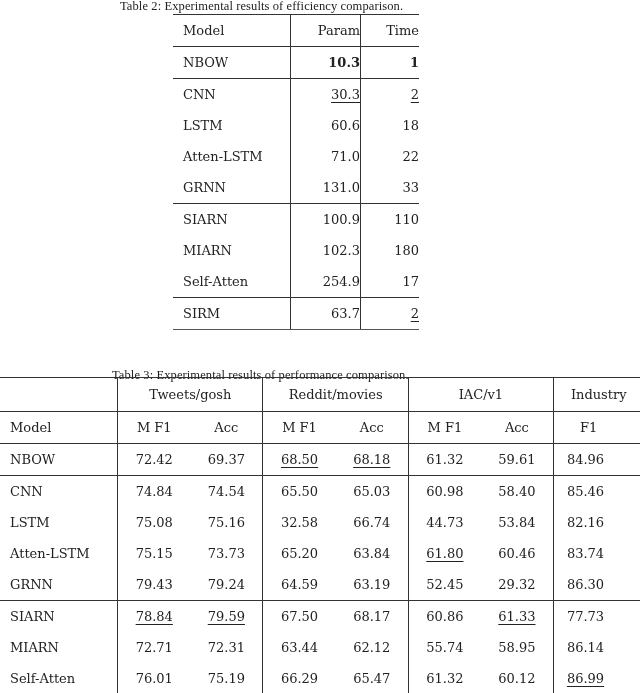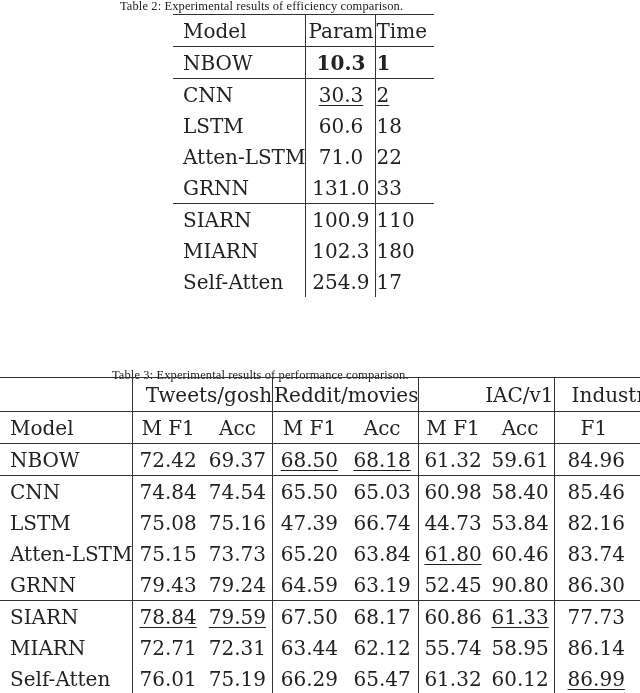--- a/index.html
+++ b/index.html
@@ -9,40 +9,40 @@
     color: #222;
   }
   .caption {
     position: absolute; font-size: 12.5px; white-space: nowrap;
     font-family: "Liberation Serif", "DejaVu Serif", serif;
     letter-spacing: 0.1px;
   }
   #cap2 { left: 120px; top: -1px; }
   #cap3 { left: 112px; top: 368px; }
 
-  table { border-collapse: collapse; position: absolute; font-size: 20px; }
+  table { border-collapse: collapse; position: absolute; font-size: 13px; }
   td { padding: 0; height: 31px; vertical-align: middle; white-space: nowrap; }
 
   
   #t2 { left: 173px; top: 14px; }
   #t2 td { height: 31px; }
   #t2 td.model { width: 107px; padding-left: 10px; text-align: left; }
-  #t2 td.param { width: 69px; text-align: center; border-left: 1.3px solid #333; }
-  #t2 td.time  { width: 58px; text-align: left; border-left: 1.3px solid #333; }
+  #t2 td.param { width: 69px; text-align: right; border-left: 1.3px solid #333; }
+  #t2 td.time  { width: 58px; text-align: right; border-left: 1.3px solid #333; }
   #t2 tr.head td { border-top: 1.3px solid #333; border-bottom: 1.3px solid #333; }
   #t2 tr.sep td { border-top: 1.3px solid #333; }
   #t2 tr.last td { border-bottom: 1.5px solid #555; }
 
   
   #t3 { left: 0px; top: 377px; width: 660px; }
   #t3 td { height: 31px; text-align: center; }
   #t3 td.model { width: 108px; padding-left: 10px; text-align: left; }
   #t3 td.vl { border-left: 1.3px solid #333; }
   #t3 td.c { width: 73px; margin-top: 6px; }
-  #t3 td.grp { height: 33px; text-align: right; }
+  #t3 td.grp { height: 33px; }
   #t3 tr.top td { border-top: 1.5px solid #333; border-bottom: 1.3px solid #333; }
   #t3 tr.sub td { border-bottom: 1.3px solid #333; }
   #t3 tr.sep td { border-top: 1.5px solid #333; }
   #t3 td.ind { width: 90px; text-align: left; padding-left: 17px; }
   #t3 td.indv { text-align: left; padding-left: 13px; }
   #t3 td.indh { text-align: left; padding-left: 26px; }
 
   .bold { font-weight: bold; }
   .ul { text-decoration: underline; text-underline-offset: 3px; text-decoration-thickness: 1px; }
 </style>
@@ -90,20 +90,25 @@
   </tr>
   <tr>
     <td class="model">MIARN</td>
     <td class="param">102.3</td>
     <td class="time">180</td>
   </tr>
   <tr>
     <td class="model">Self-Atten</td>
     <td class="param">254.9</td>
     <td class="time">17</td>
+  </tr>
+  <tr class="sep last">
+    <td class="model">SIRM</td>
+    <td class="param">63.7</td>
+    <td class="time"><span class="ul">2</span></td>
   </tr>
 </tbody>
   </table>
 
 <div class="caption" id="cap3">Table 3: Experimental results of performance comparison.</div>
 
 <table id="t3">
   <tbody>
       <tr class="top">
     <td class="model grp"></td>
@@ -142,21 +147,21 @@
     <td class="c">65.03</td>
     <td class="vl c">60.98</td>
     <td class="c">58.40</td>
     <td class="vl indv">85.46</td>
   </tr>
 
   <tr>
     <td class="model">LSTM</td>
     <td class="vl c">75.08</td>
     <td class="c">75.16</td>
-    <td class="vl c">47.39</td>
+    <td class="vl c">32.58</td>
     <td class="c">66.74</td>
     <td class="vl c">44.73</td>
     <td class="c">53.84</td>
     <td class="vl indv">82.16</td>
   </tr>
 
   <tr>
     <td class="model">Atten-LSTM</td>
     <td class="vl c">75.15</td>
     <td class="c">73.73</td>
@@ -167,21 +172,21 @@
     <td class="vl indv">83.74</td>
   </tr>
 
   <tr>
     <td class="model">GRNN</td>
     <td class="vl c">79.43</td>
     <td class="c">79.24</td>
     <td class="vl c">64.59</td>
     <td class="c">63.19</td>
     <td class="vl c">52.45</td>
-    <td class="c">90.80</td>
+    <td class="c">29.32</td>
     <td class="vl indv">86.30</td>
   </tr>
 
   <tr class="sep">
     <td class="model">SIARN</td>
     <td class="vl c"><span class="ul">78.84</span></td>
     <td class="c"><span class="ul">79.59</span></td>
     <td class="vl c">67.50</td>
     <td class="c">68.17</td>
     <td class="vl c">60.86</td>

